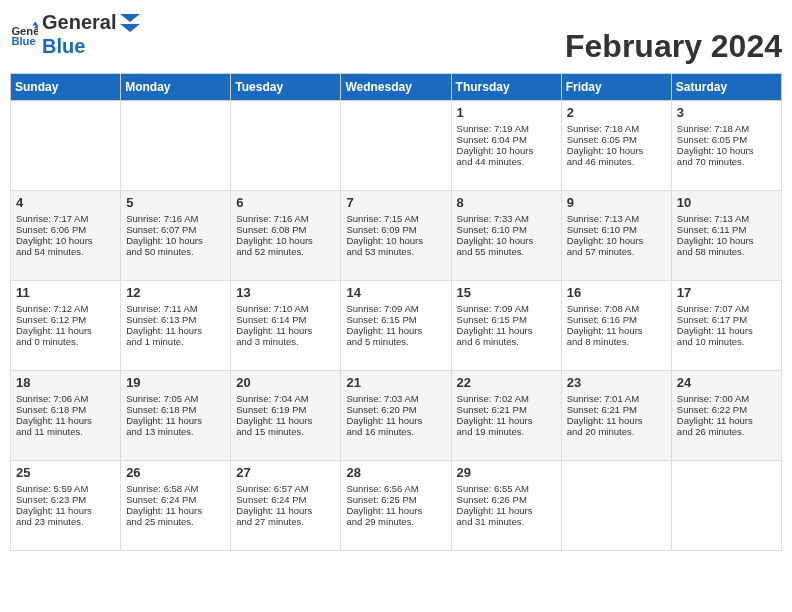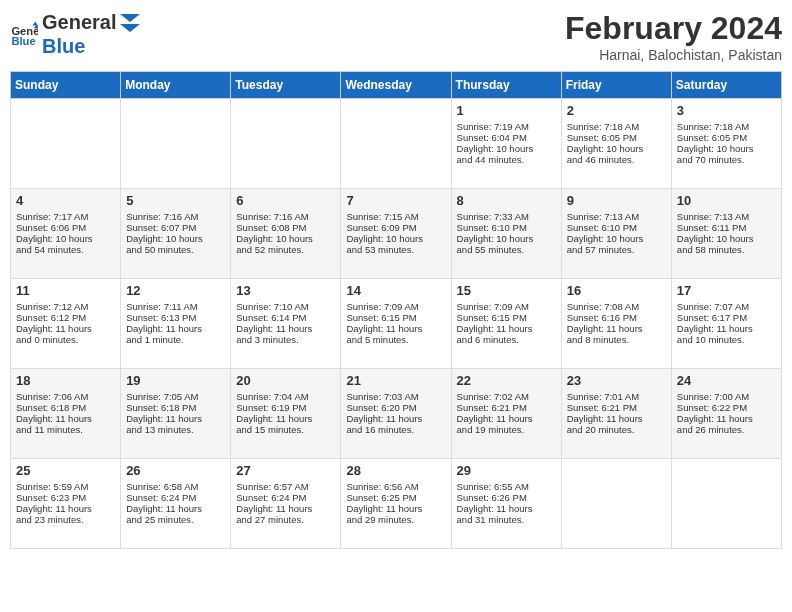--- a/index.html
+++ b/index.html
@@ -19,21 +19,22 @@
     .logo {
       display: flex;
       align-items: center;
       gap: 4px;
     }
     .logo-icon {
       width: 28px;
       height: 28px;
     }
     .title-block {
-      text-align: right;
+      text-align: left;
+      margin-top: 18px;
     }
     .month-year {
       font-size: 32px;
       font-weight: bold;
       color: #333;
     }
     .location {
       font-size: 14px;
       color: #555;
     }
@@ -95,21 +96,20 @@
       <div style="font-size:20px;font-weight:bold;color:#333;">General</div>
       <div style="font-size:20px;font-weight:bold;color:#1a6abf;">Blue</div>
     </div>
     <svg width="20" height="40" viewBox="0 0 20 40">
       <polygon points="0,0 20,0 10,8" fill="#1a6abf"></polygon>
       <polygon points="0,10 20,10 10,18" fill="#1a6abf"></polygon>
     </svg>
   </div>
   <div class="title-block">
     <div class="month-year">February 2024</div>
-    <div class="location">Harnai, Balochistan, Pakistan</div>
   </div>
 </div>
 
 <table>
   <thead>
     <tr>
     <th>Sunday</th>
         <th>Monday</th>
         <th>Tuesday</th>
         <th>Wednesday</th>

